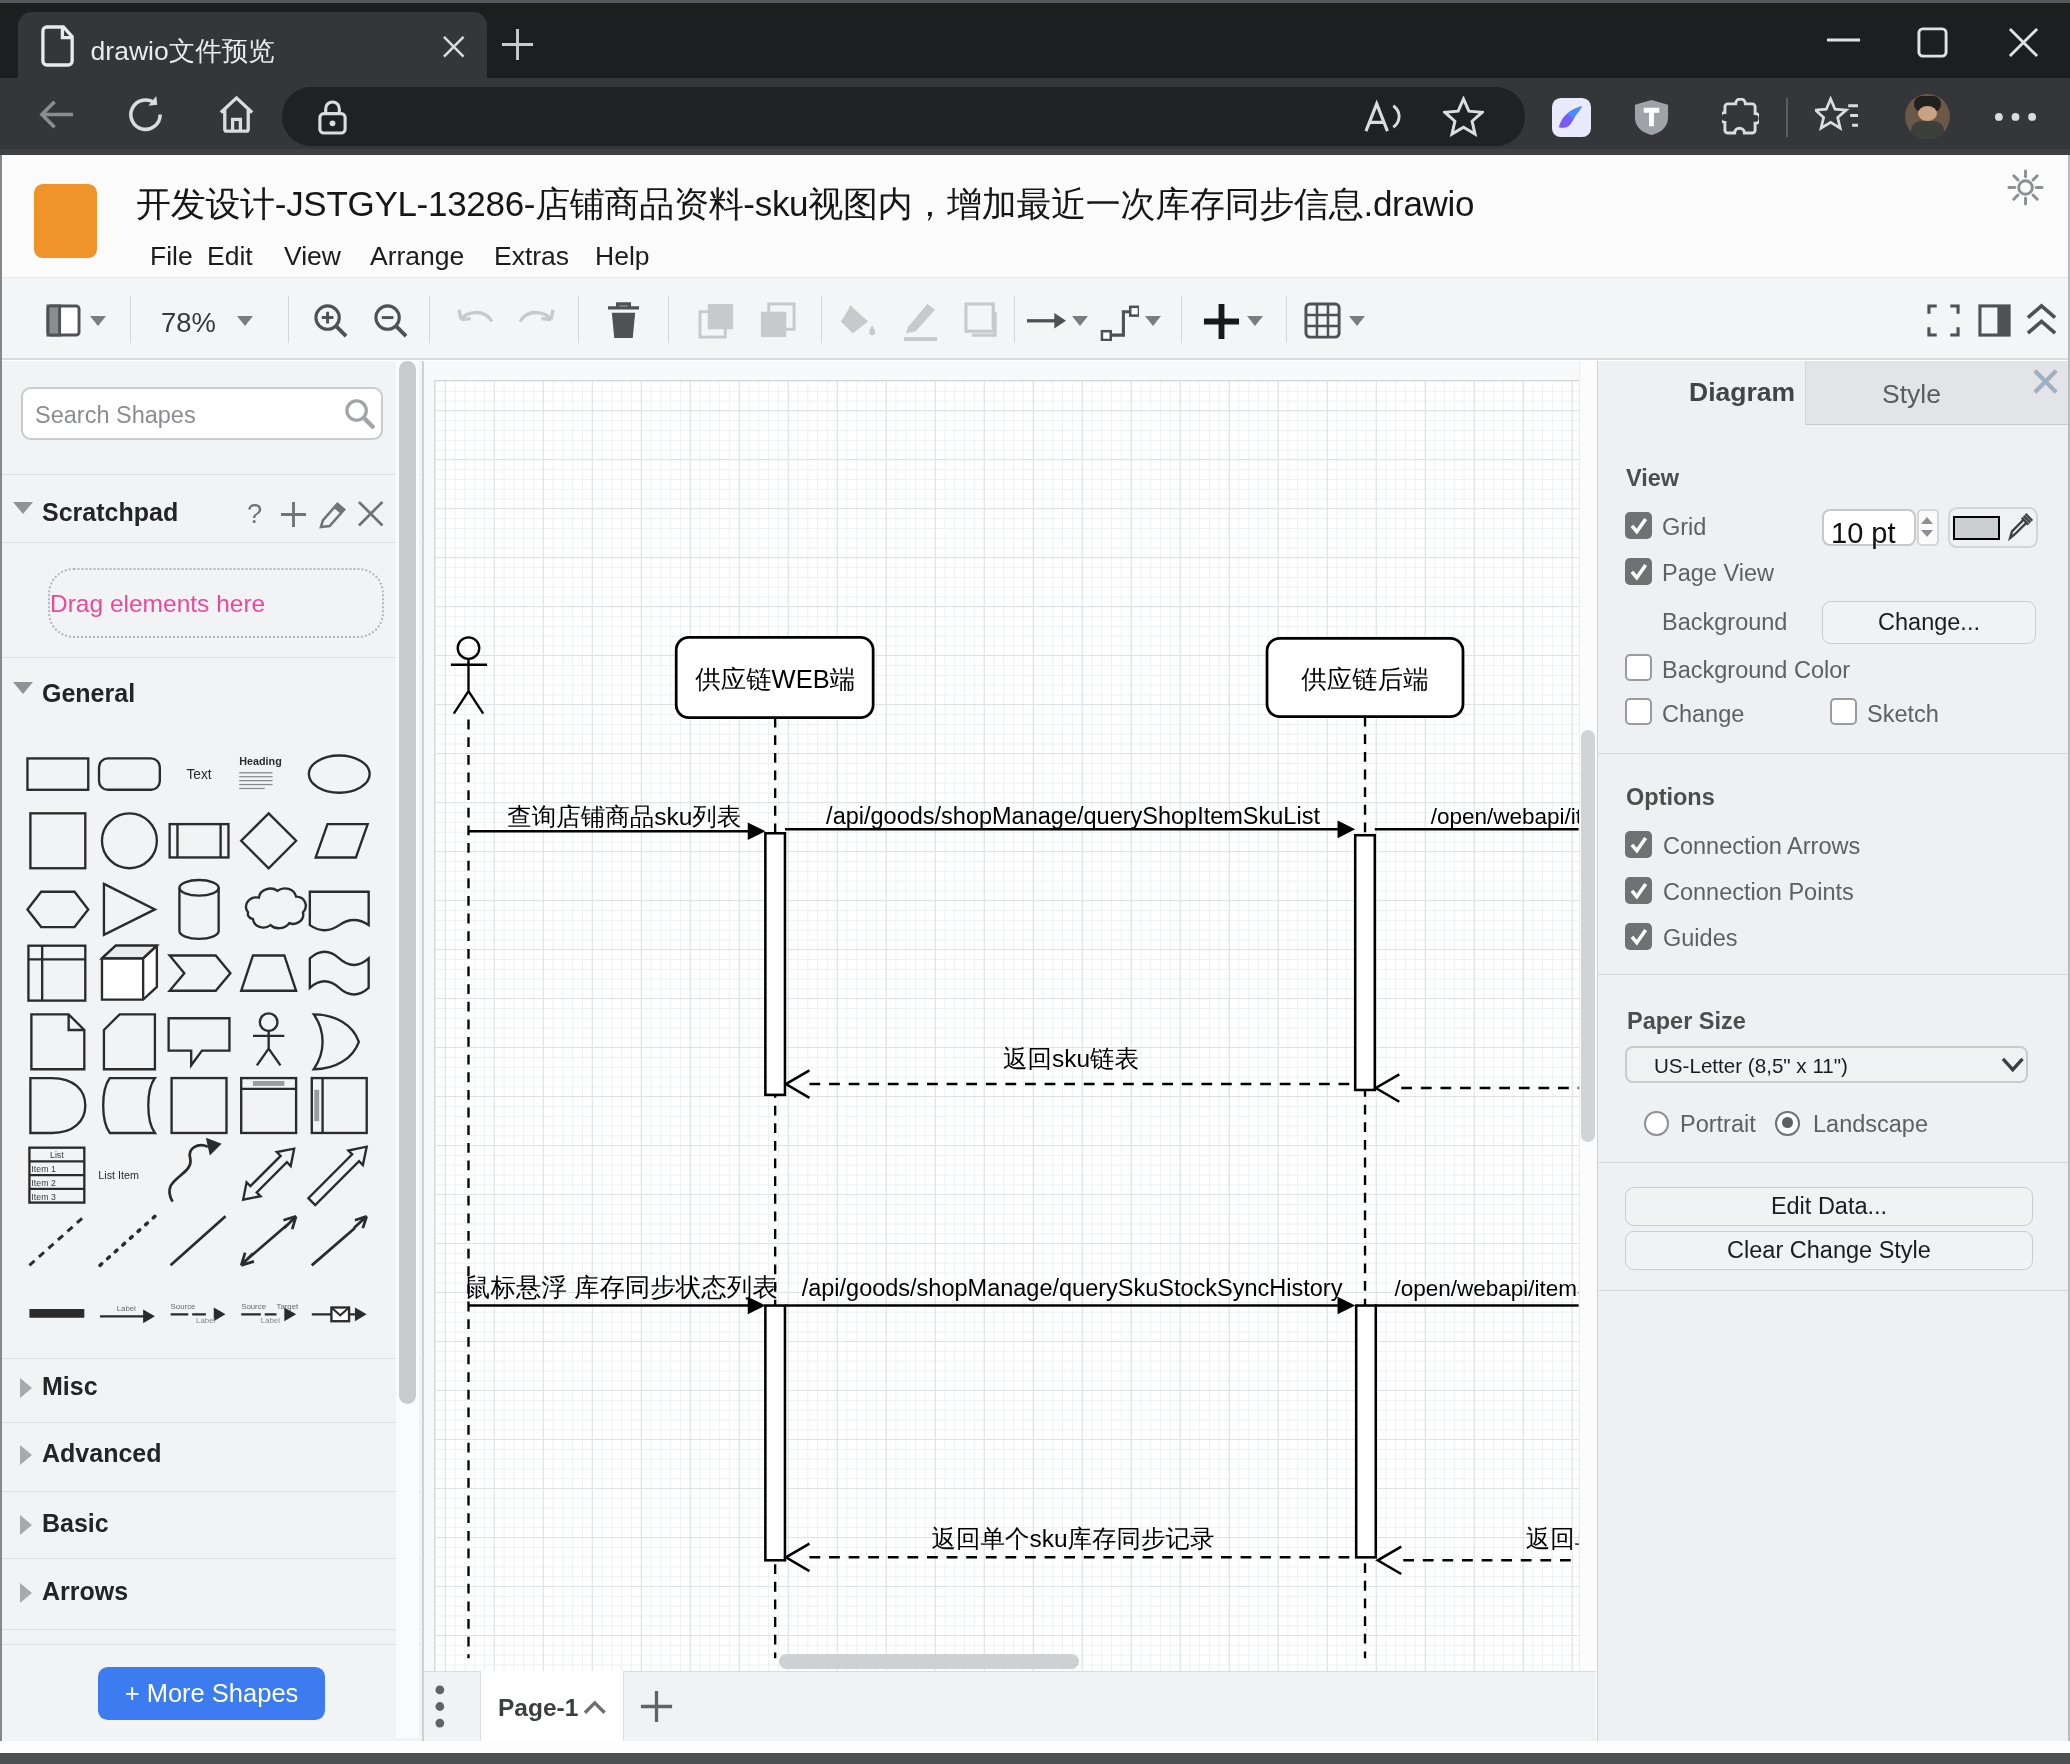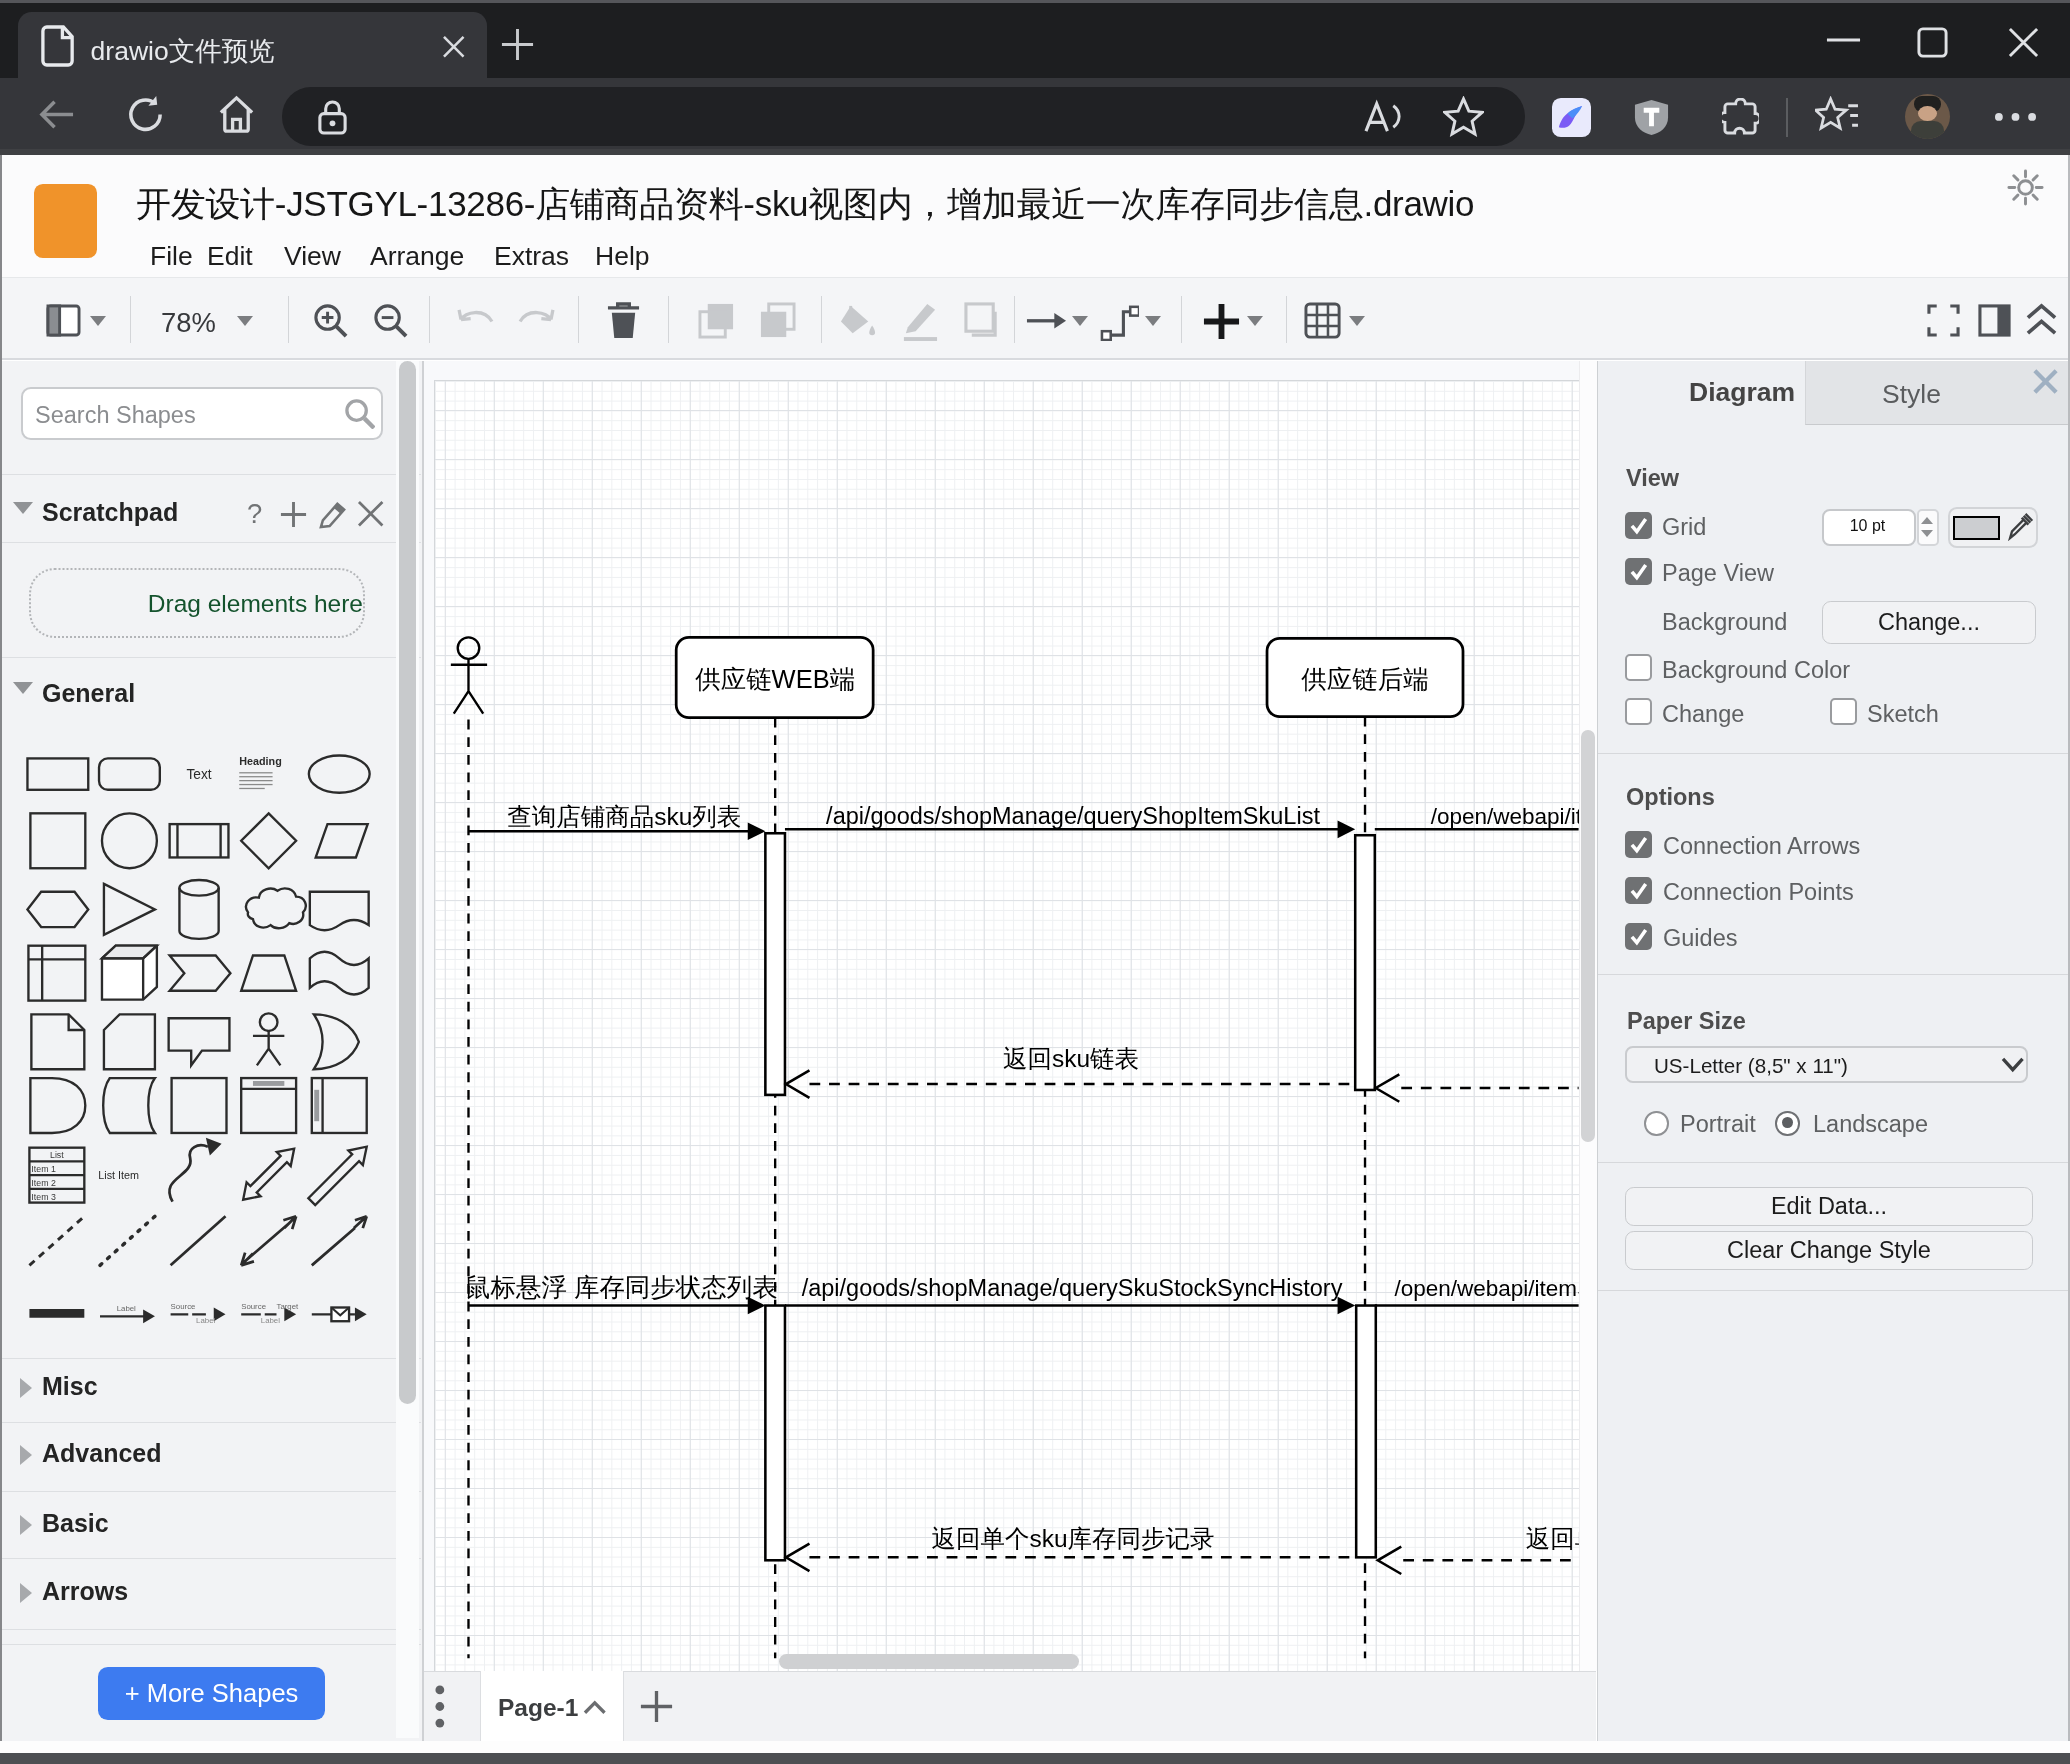--- a/index.html
+++ b/index.html
@@ -23,21 +23,21 @@
 
 #tbar{left:0;top:278px;width:2070px;height:82px;background:#f4f5f7;border-bottom:2px solid #d8dade}
 .sep{top:296px;width:1px;height:47px;background:#d3d5d8}
 .ddt{width:0;height:0;border-left:8.8px solid transparent;border-right:8.8px solid transparent;border-top:10.8px solid #7b7d80}
 
 #sbar{left:0;top:361px;width:424px;height:1380px;background:#f2f3f5;border-right:2.9px solid #cfd1d4}
 .shead{font-size:25px;font-weight:bold;color:#242424}
 .tri-d{width:0;height:0;border-left:10.8px solid transparent;border-right:10.8px solid transparent;border-top:12.7px solid #909295}
 .tri-r{width:0;height:0;border-top:10.8px solid transparent;border-bottom:10.8px solid transparent;border-left:12.7px solid #a7a9ac}
 #search{left:20.6px;top:387px;width:362px;height:53px;background:#fff;border:2px solid #c9cbce;border-radius:9.8px}
-#drag{left:29px;top:568px;width:336px;height:70px;border:2.9px dotted #b3b5b8;border-radius:25.5px;color:#14532d;font-size:24.5px;text-align:right;line-height:67px}
+#drag{left:48px;top:568px;width:336px;height:70px;border:2.9px dotted #b3b5b8;border-radius:25.5px;color:#ec4899;font-size:24.5px;text-align:left;line-height:67px}
 #sscroll{left:396px;top:361px;width:22.5px;height:1377px;background:#fafbfc}
 #sthumb{left:399px;top:361px;width:16.7px;height:1043px;background:#c8cacc;border-radius:8.8px}
 #moreshapes{left:98px;top:1667px;width:227px;height:53px;background:#3d7bf0;border-radius:9.8px;color:#fff;font-size:25.5px;text-align:center;line-height:53px}
 
 #canvas{left:424px;top:361px;width:1172px;height:1310px;background:#f8f9fb;overflow:hidden}
 #page{position:absolute;left:9.8px;top:18.6px;width:1145px;height:1292px;background-color:#fff;border:1px solid #d4d7da;border-right:none;border-bottom:none;
 background-image:linear-gradient(#dfe2e6 1px,transparent 1px),linear-gradient(90deg,#dfe2e6 1px,transparent 1px),linear-gradient(#eef0f2 1px,transparent 1px),linear-gradient(90deg,#eef0f2 1px,transparent 1px);
 background-size:49px 49px,49px 49px,9.8px 9.8px,9.8px 9.8px;background-position:9.8px 29px,9.8px 29px,0 0,0 0}
 #vscroll{left:1579px;top:361px;width:17.6px;height:1310px;background:#fcfcfd;border-left:1px solid #ececee}
 #vthumb{left:1581px;top:730px;width:13.7px;height:412px;background:#d2d3d5;border-radius:6.9px}
@@ -481,21 +481,21 @@
 <svg class="abs" style="left:2031px;top:367px" width="29" height="29" viewBox="0 0 30 30">
       <path d="M4 4 L26 26 M26 4 L4 26" stroke="#9fb0c2" stroke-width="4.4"></path>
     </svg>
 <div class="abs phead" style="left:1626px;top:465px">View</div>
 <div class="abs cb on" style="left:1625px;top:512px"></div>
 <svg class="abs" style="left:1628px;top:515px" width="21.6" height="21.6" viewBox="0 0 22 22">
       <path d="M4 11 L9 17 L18 4" fill="none" stroke="#fff" stroke-width="3.6"></path>
     </svg>
 <div class="abs plabel" style="left:1662px;top:514px">Grid</div>
 <div class="abs" style="left:1822px;top:509px;width:94px;height:37px;background:#fff;border:2px solid #c6c8cb;border-radius:7.8px"></div>
-<div class="abs" style="left:1831px;top:517px;width:73px;text-align:center;font-size:16px;color:#111">10 pt</div>
+<div class="abs" style="left:1831px;top:517px;width:73px;text-align:left;font-size:29px;color:#111">10 pt</div>
 <div class="abs" style="left:1917px;top:509px;width:21.6px;height:37px;background:#fbfbfc;border:2px solid #d4d6d9;border-radius:4.9px"></div>
 <div class="abs" style="left:1921px;top:517px;width:0;height:0;border-left:6.9px solid transparent;border-right:6.9px solid transparent;border-bottom:7.8px solid #8d8f92"></div>
 <div class="abs" style="left:1921px;top:530px;width:0;height:0;border-left:6.9px solid transparent;border-right:6.9px solid transparent;border-top:7.8px solid #8d8f92"></div>
 <div class="abs" style="left:1948px;top:507px;width:90px;height:41px;background:#f0f1f3;border:2px solid #d2d4d7;border-radius:8.8px"></div>
 <div class="abs" style="left:1953px;top:516px;width:47px;height:23.5px;background:#ccced1;border:2.5px solid #000"></div>
 <svg class="abs" style="left:2007px;top:512px" width="27.4" height="29" viewBox="0 0 28 30">
   <path d="M3 27 L5 20 L17 8 L20 11 L8 23 Z M15 6 L22 13 M19 2 L26 9 M17 4 l7 7" fill="none" stroke="#3c3e40" stroke-width="2.4"></path>
 </svg>
 <div class="abs cb on" style="left:1625px;top:558px"></div>
 <svg class="abs" style="left:1628px;top:561px" width="21.6" height="21.6" viewBox="0 0 22 22">

